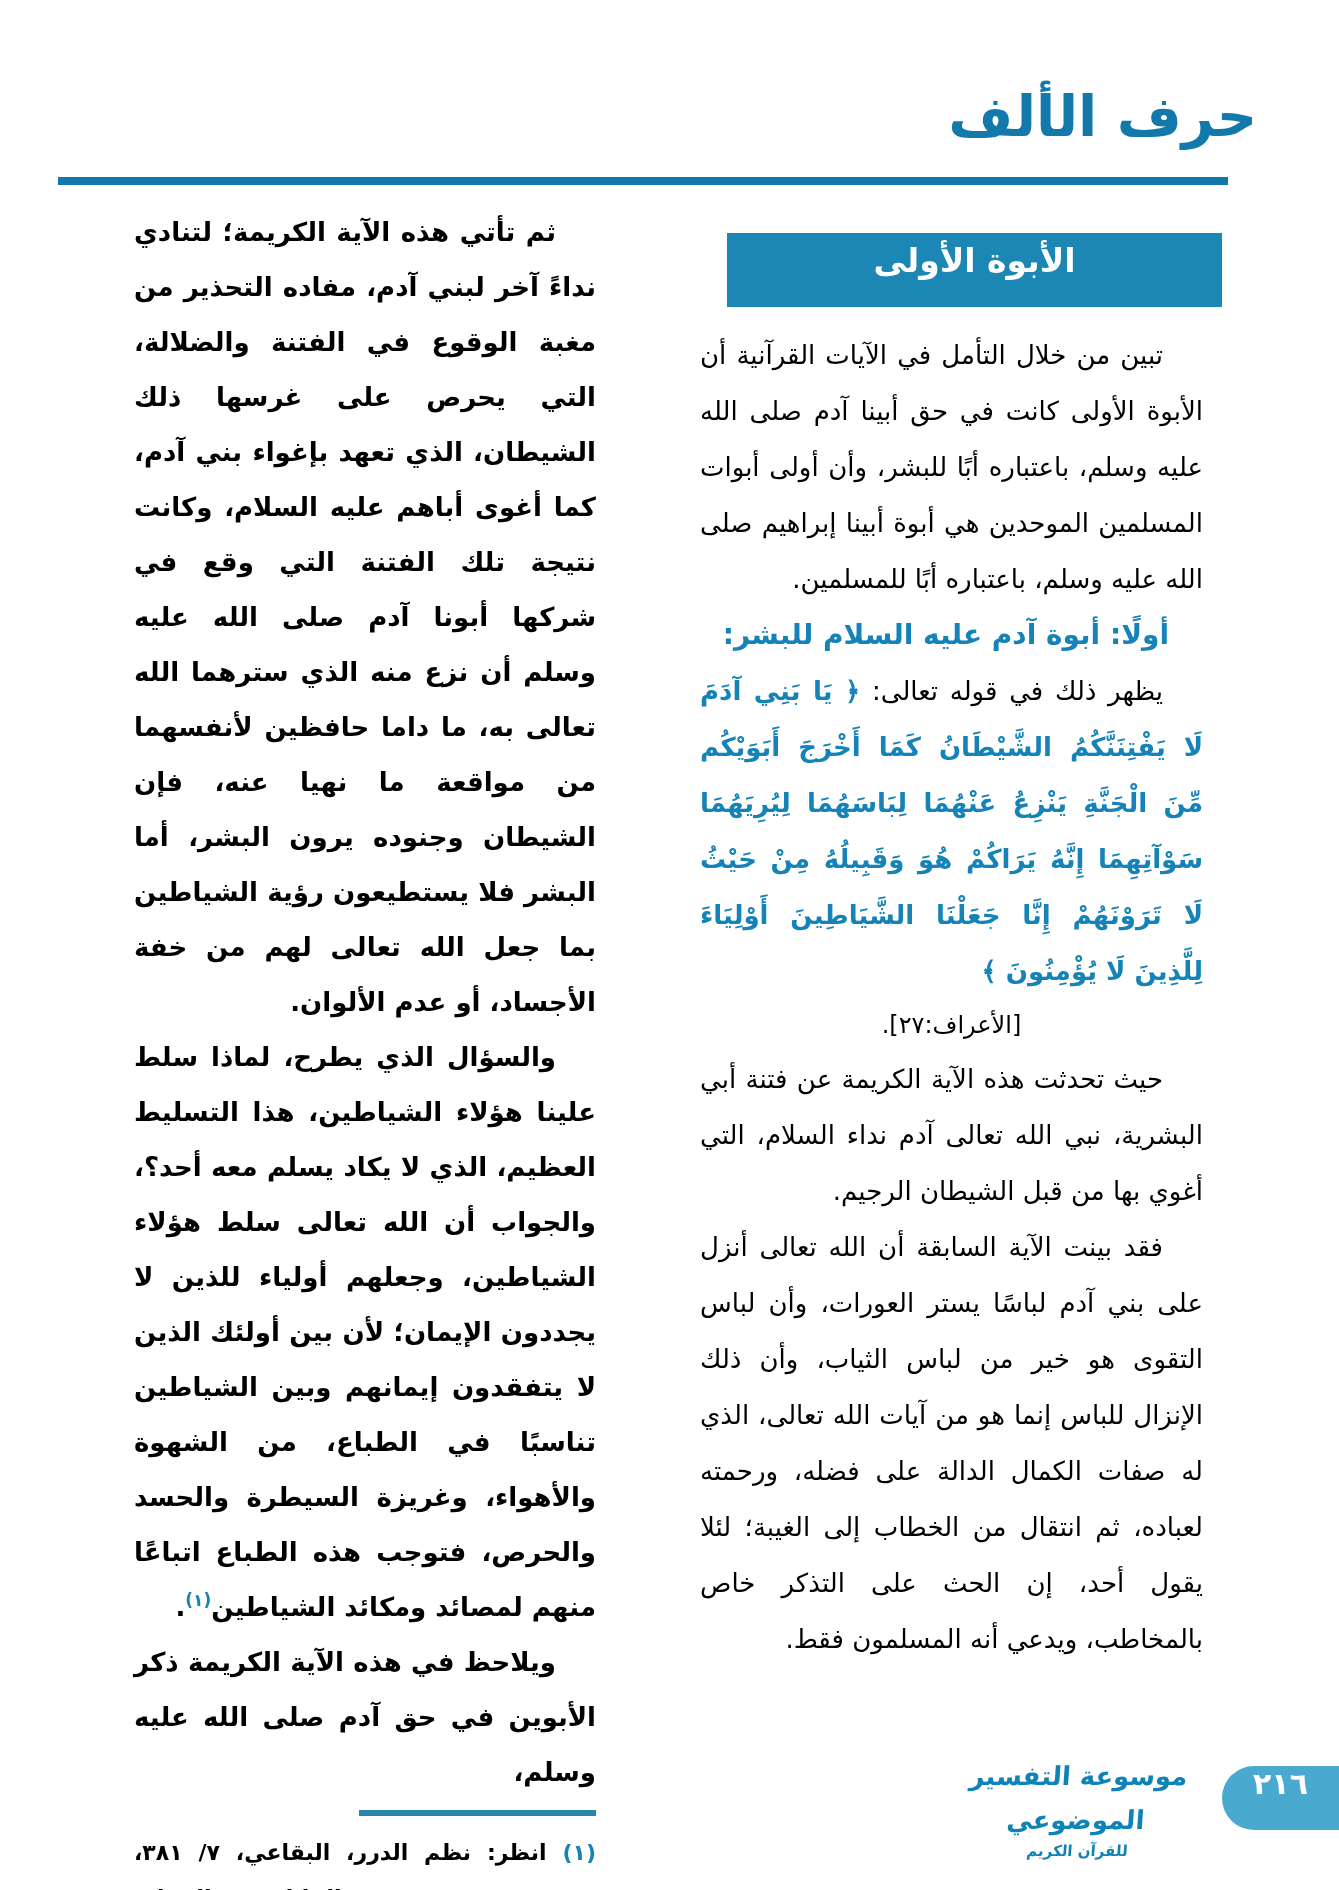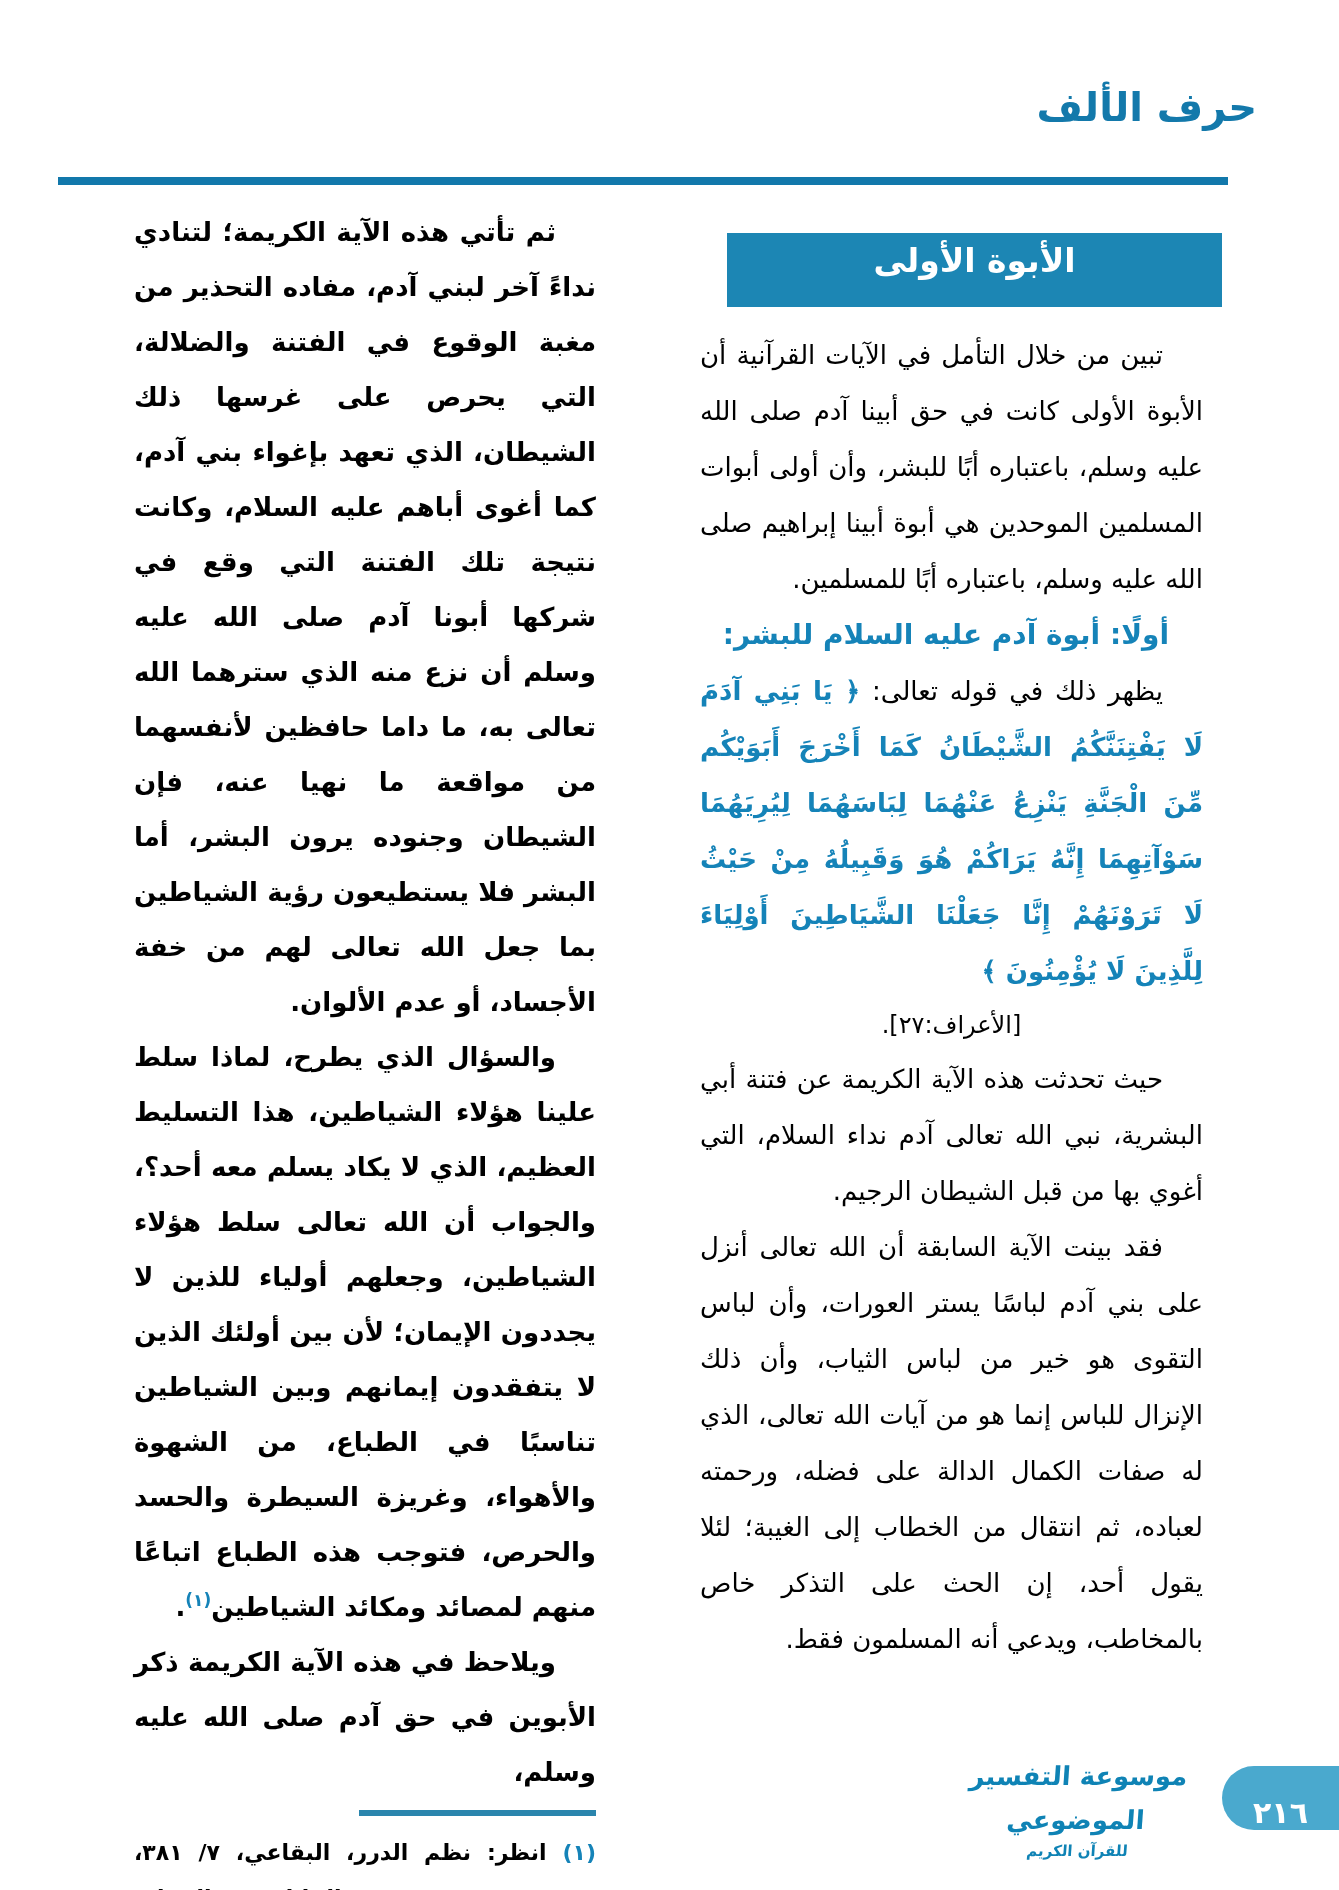--- a/index.html
+++ b/index.html
@@ -4,21 +4,21 @@
 <style>
   html,body{margin:0;padding:0;}
   body{
     width:1339px;height:1890px;position:relative;background:#ffffff;
     font-family:"DejaVu Sans", sans-serif;direction:rtl;color:#000;
     overflow:hidden;
   }
   
   .header-title{
     position:absolute;top:84px;right:82px;
-    color:#1379ab;font-size:40px;font-weight:bold;letter-spacing:1px;
+    color:#1379ab;font-size:56px;font-weight:bold;letter-spacing:1px;
   }
   .header-rule{
     position:absolute;top:177px;left:58px;width:1170px;height:8px;
     background:#1278ab;
   }
   
   .col-right{
     position:absolute;top:233px;left:700px;width:503px;
     font-size:26px;line-height:56px;text-align:justify;
   }
@@ -57,21 +57,21 @@
   
   .logo{
     position:absolute;top:1754px;left:963px;width:228px;
     text-align:center;color:#0f83b5;
   }
   .logo-line1{font-size:26px;font-weight:bold;line-height:1.7;transform:skewX(-4deg);}
   .logo-line2{font-size:15px;font-weight:bold;line-height:1.2;transform:skewX(-4deg);}
   .page-pill{
     position:absolute;top:1766px;left:1222px;width:117px;height:64px;
     background:#4aa9ce;border-radius:34px 0 0 34px;
-    color:#ffffff;display:flex;align-items:flex-end;justify-content:center;
+    color:#ffffff;display:flex;align-items:flex-start;justify-content:center;
     font-size:30px;font-weight:bold;letter-spacing:4px;
   }
 </style>
 </head>
 <body>
 
 <div>
 
   <div class="header-title">حرف الألف</div>
   <div class="header-rule"></div>

